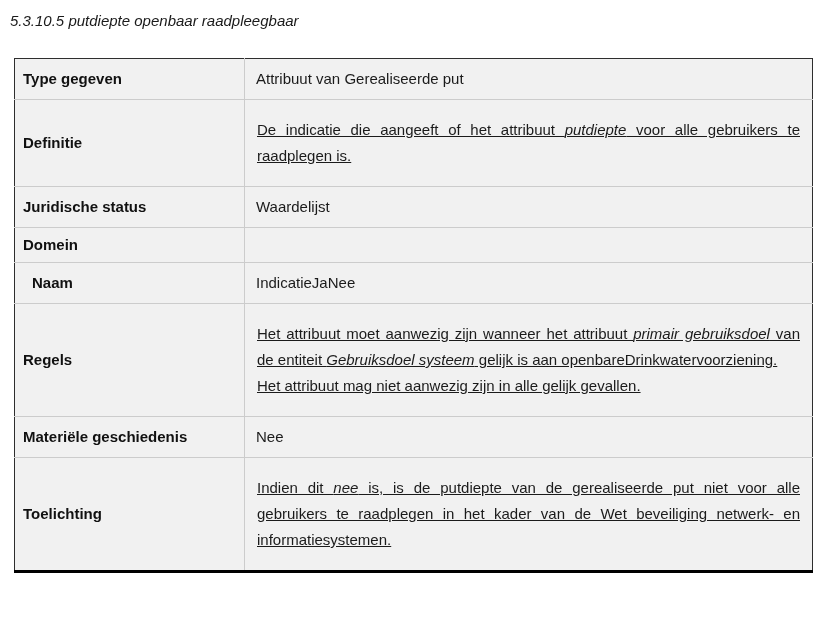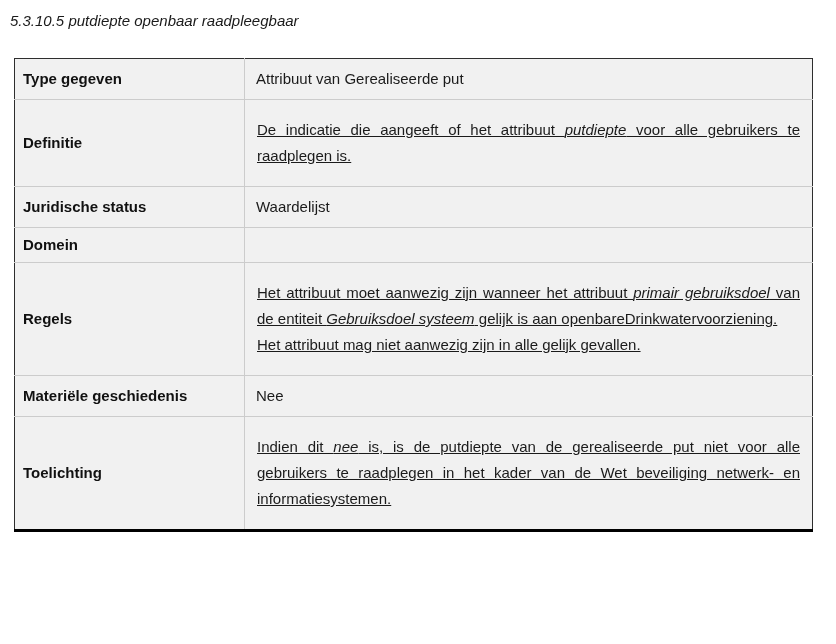--- a/index.html
+++ b/index.html
@@ -100,20 +100,28 @@
   </tr>
         <tr>
     <th>
       <span>Domein</span>
     </th>
     <td>
       <p></p>
     </td>
   </tr>
         <tr>
+    <th class="indent">
+      <span>Naam</span>
+    </th>
+    <td>
+      <p><span>IndicatieJaNee</span></p>
+    </td>
+  </tr>
+        <tr>
     <th>
       <span>Regels</span>
     </th>
     <td>
       <p class="justify multiline"><span>Het attribuut moet aanwezig zijn wanneer het attribuut </span><span class="italic">primair gebruiksdoel</span><span> van de entiteit </span><span class="italic">Gebruiksdoel systeem</span><span> gelijk is aan openbareDrinkwatervoorziening.</span><br><span>Het attribuut mag niet aanwezig zijn in alle gelijk gevallen.</span></p>
     </td>
   </tr>
         <tr>
     <th>
       <span>Materiële geschiedenis</span>

